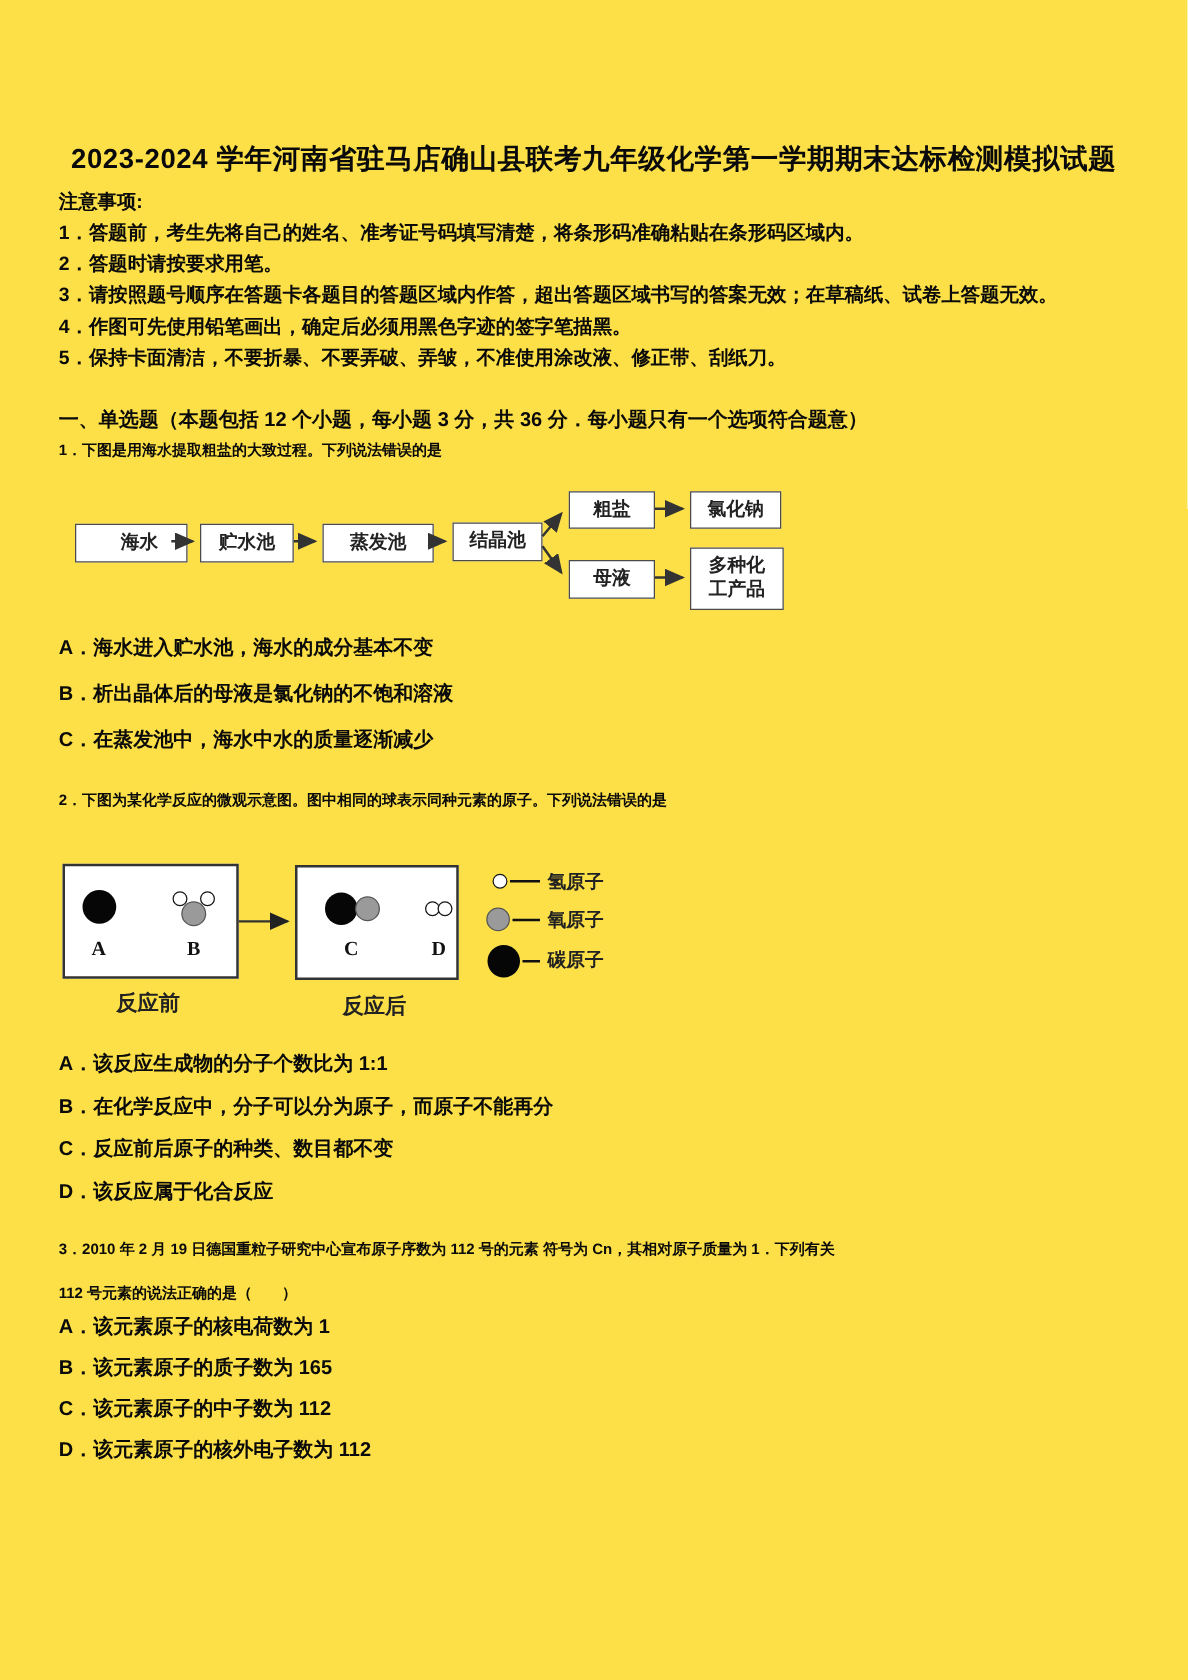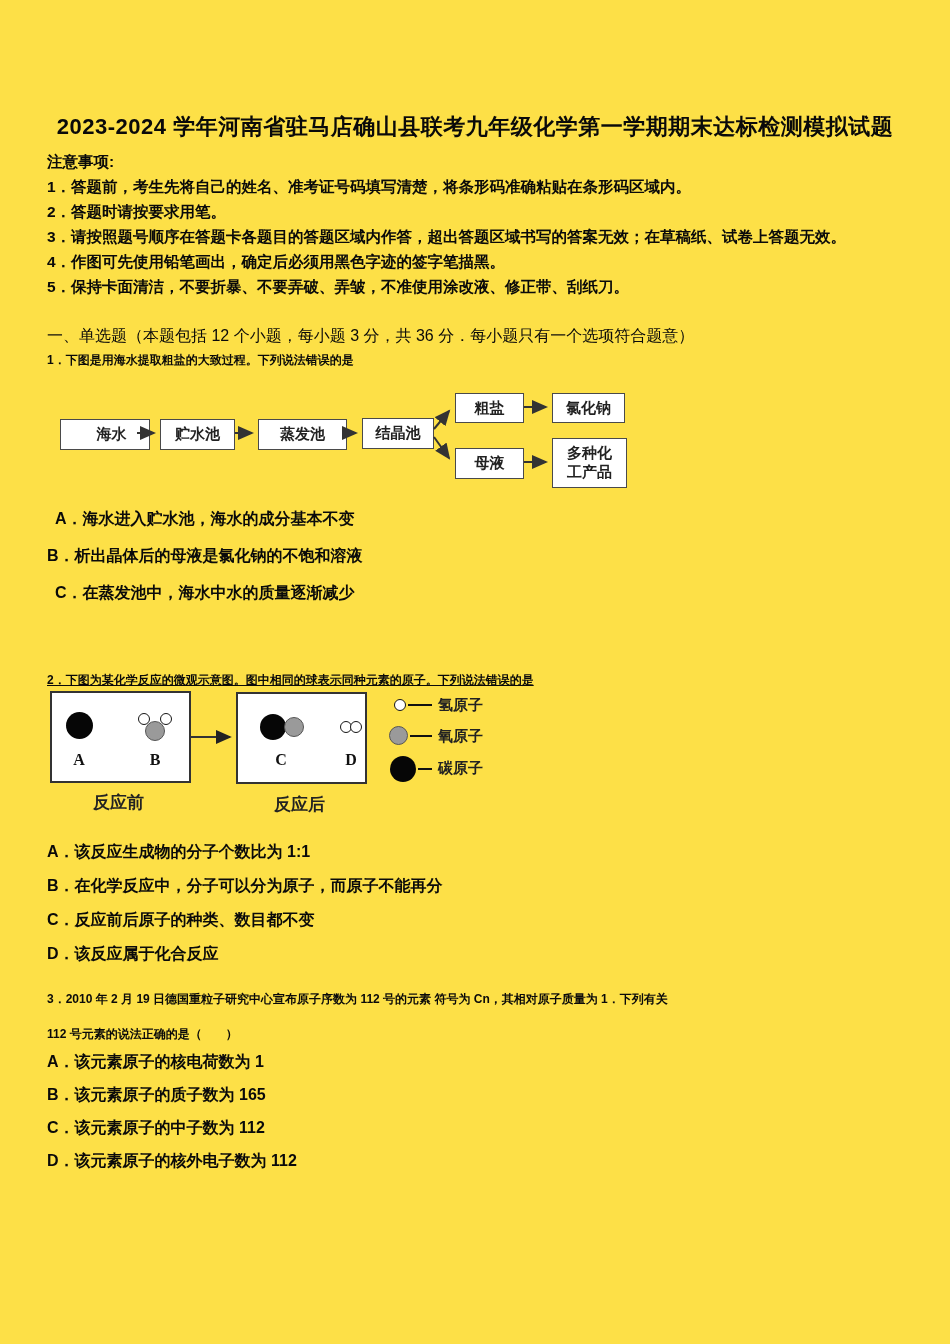--- a/index.html
+++ b/index.html
@@ -6,28 +6,28 @@
   .page{
     position:relative;width:950px;height:1344px;background:#fde047;
     font-family:"Liberation Sans",sans-serif;color:#0a0a0a;overflow:hidden;
   }
   .title{
     position:absolute;top:112px;left:0;width:950px;text-align:center;
     font-size:22px;font-weight:bold;letter-spacing:0.5px;
   }
   .notice{position:absolute;top:149px;left:47px;width:870px;font-size:15.5px;font-weight:bold;line-height:25px;}
   .notice div{white-space:nowrap;}
-  .section-heading{position:absolute;top:326px;left:47px;font-size:16px;font-weight:normal;}
+  .section-heading{position:absolute;top:326px;left:47px;font-size:16px;font-weight:bold;}
   .stem{position:absolute;left:47px;font-size:12px;font-weight:bold;white-space:nowrap;}
   .q1-stem{top:352px;}
-  .q2-stem{top:672px;text-decoration:underline;}
+  .q2-stem{top:632px;}
   .q3-stem{top:982px;line-height:35px;}
   .options{position:absolute;left:47px;font-size:16px;font-weight:bold;}
   .options div{line-height:20px;white-space:nowrap;}
-  .q1-options{top:509px;text-align:center;}
+  .q1-options{top:509px;}
   .q1-options div{margin-bottom:17px;}
   .q2-options{top:842px;}
   .q2-options div{margin-bottom:14px;}
   .q3-options{top:1052px;}
   .q3-options div{margin-bottom:13px;}
 
   
   .flowchart{position:absolute;top:388px;left:0;width:700px;height:105px;}
   .fbox{
     position:absolute;border:1.5px solid #4a4a4a;background:#fff;

